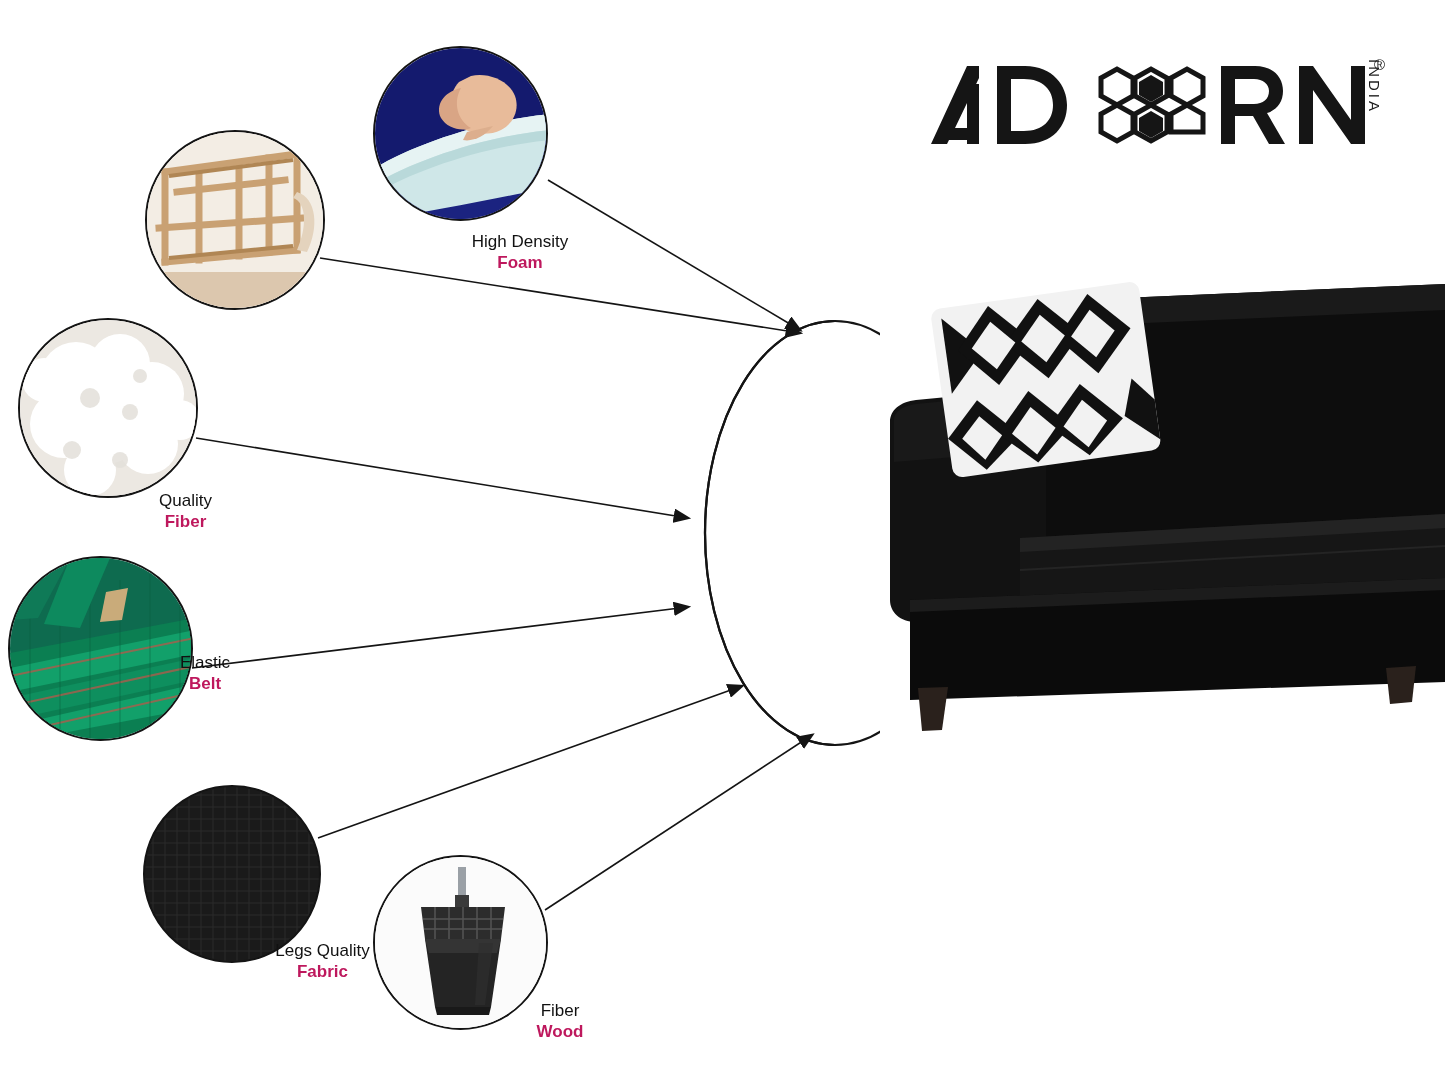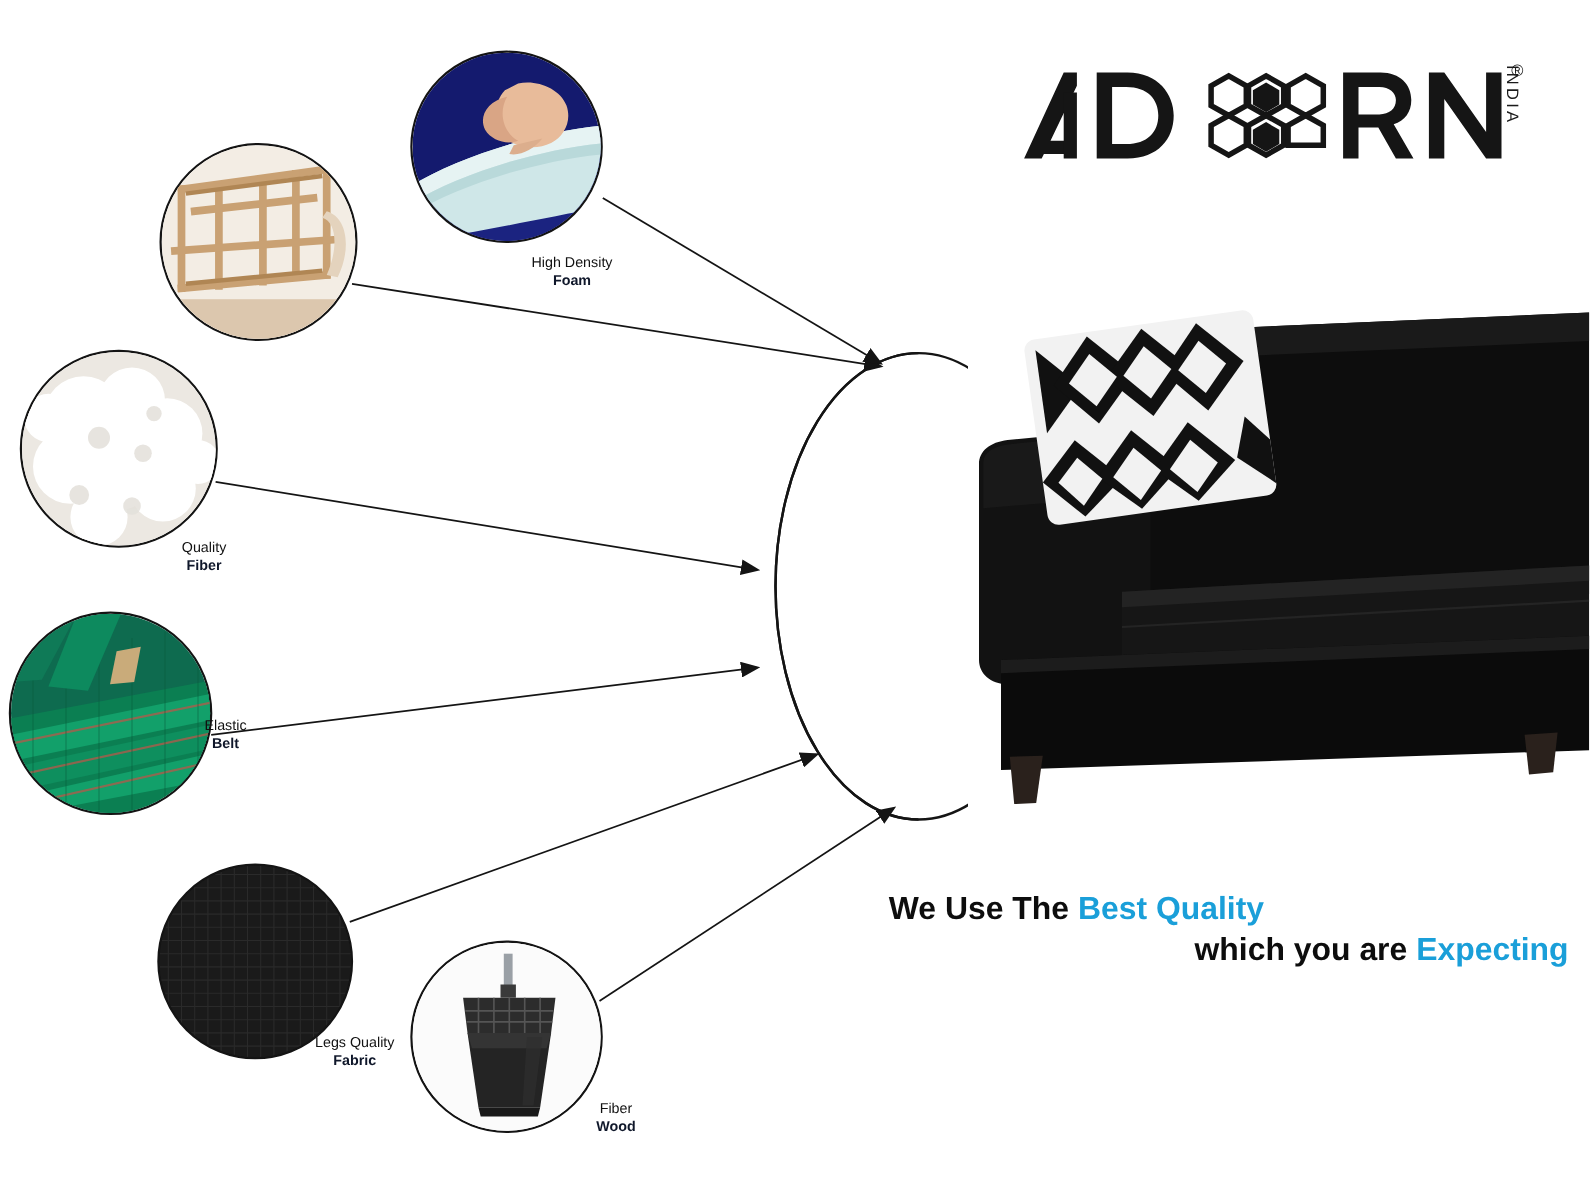--- a/index.html
+++ b/index.html
@@ -40,27 +40,27 @@
     top: 8px;
     font-size: 15px;
     color: #1a1a1a;
   }
 
   
   .label {
     position: absolute;
     text-align: center;
     line-height: 1.25;
-    font-size: 13px;
+    font-size: 17px;
     color: #111111;
     white-space: nowrap;
   }
   .label .l2 {
     display: block;
-    color: #0f172a;
+    color: #be185d;
     font-weight: 700;
   }
   .label .l1 { display: block; font-weight: 400; }
 
   
   .tagline {
     position: absolute;
     left: 800px;
     top: 808px;
     width: 630px;
@@ -350,18 +350,14 @@
           <path d="M108,20 L130,44 L108,68 L86,44 Z"></path>
           <path d="M158,22 L180,46 L158,70 L136,46 Z"></path>
           <path d="M86,110 L108,134 L86,158 L64,134 Z"></path>
           <path d="M138,110 L160,134 L138,158 L116,134 Z"></path>
           <path d="M34,112 L54,134 L34,156 L14,132 Z"></path>
         </g>
       </g>
     </svg>
   </div>
 
-  <div class="tagline">
-    <span class="row1"><span>We Use The </span><span class="hl">Best Quality</span></span>
-    <span class="row2"><span>which you are </span><span class="hl">Expecting</span></span>
-  </div>
 
 </div>
 
 </body></html>

